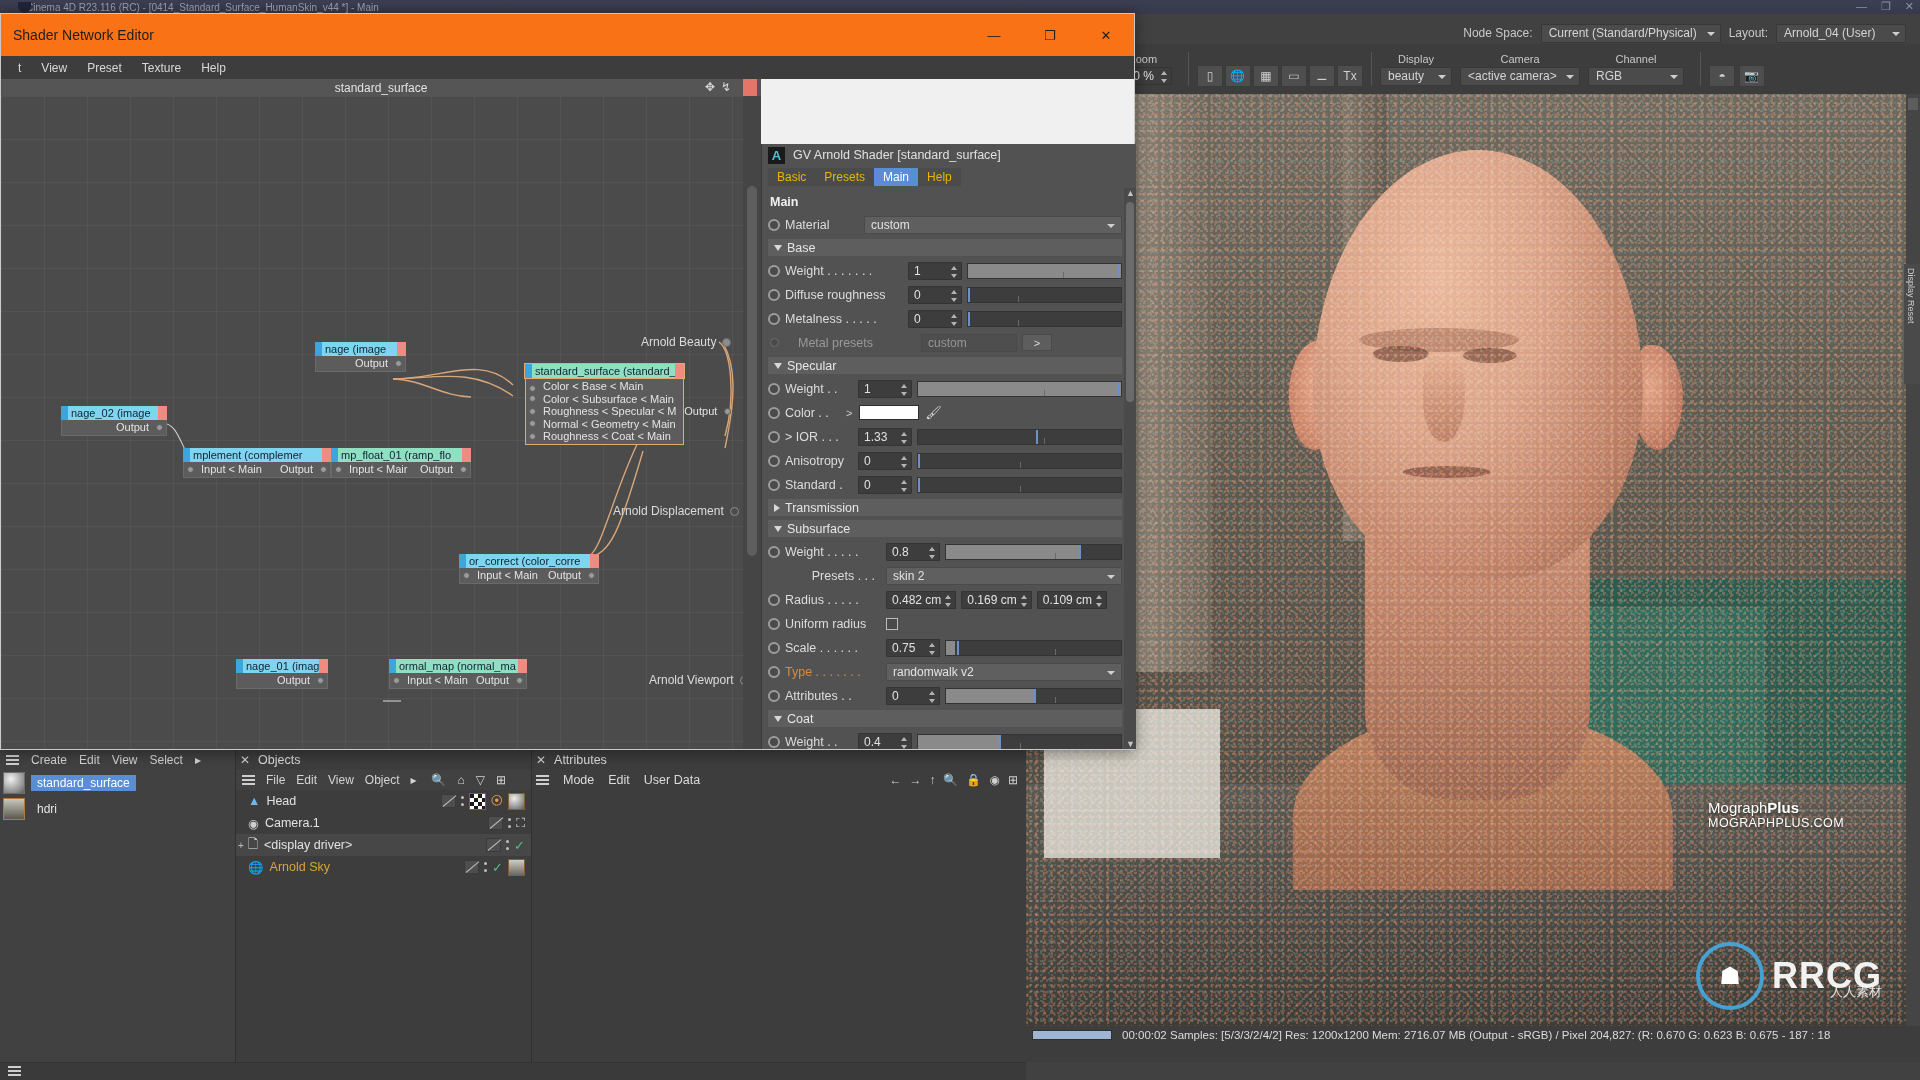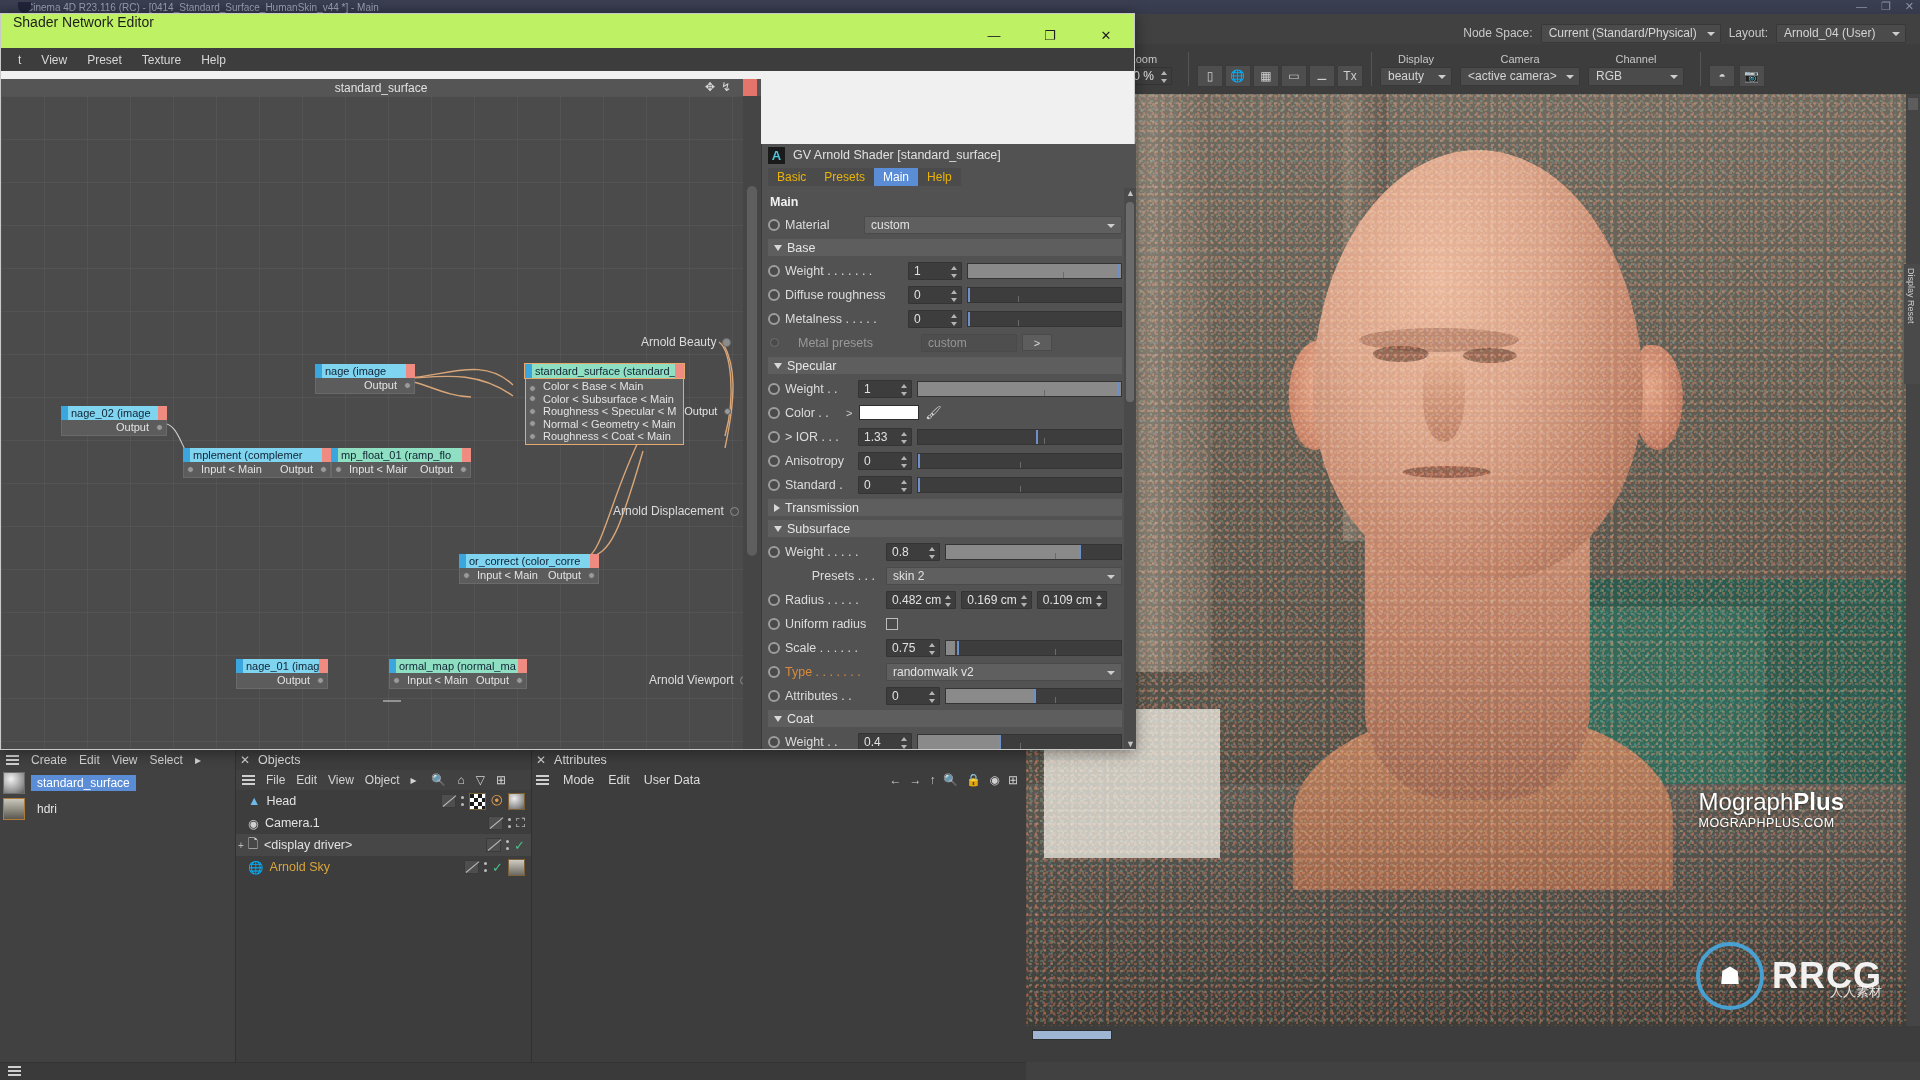--- a/index.html
+++ b/index.html
@@ -45,21 +45,21 @@
     border-top:4px solid #cfcfcf;
   }
 
   
   .sne {
     position:absolute; left:0px; top:13px; width:1135px; height:737px;
     background:#f0f0f0; border:1px solid #c9c9c9;
     box-shadow: 0 2px 14px rgba(0,0,0,.45);
   }
   .sne-title {
-    height:34px; background:#bef264; display:flex; align-items:flex-start;
+    height:42px; background:#f97316; display:flex; align-items:center;
     color:#1d1d1d; font-size:14px; padding-left:12px; position:relative;
   }
   .sne-winbtns { position:absolute; right:0; top:0; height:42px; display:flex; }
   .sne-winbtns div {
     width:56px; height:42px; display:flex; align-items:center; justify-content:center;
     color:#202020; font-size:13px;
   }
   .sne-menu {
     height:23px; background:#3d3d3d; display:flex; align-items:center;
     gap:2px; padding-left:8px; color:#d8d8d8; font-size:12px;
@@ -298,21 +298,21 @@
       radial-gradient(circle at 74% 86%, rgba(255,110,60,.32) 0 1.2px, transparent 1.4px),
       radial-gradient(circle at 92% 47%, rgba(60,120,190,.25) 0 1.2px, transparent 1.4px);
     background-size: 9px 9px, 11px 11px, 7px 7px, 13px 13px, 8px 8px, 10px 10px, 12px 12px, 6px 6px;
     mix-blend-mode: screen; opacity:.85;
   }
 
   .watermark-mp {
     position:absolute; right:62px; bottom:196px; text-align:left; color:#fff;
     text-shadow:0 1px 3px rgba(0,0,0,.6);
   }
-  .watermark-mp .l1 { font-size:24px; font-weight:300; }
+  .watermark-mp .l1 { font-size:15px; font-weight:300; }
   .watermark-mp .l1 b { font-weight:bold; }
   .watermark-mp .l2 { font-size:12.5px; letter-spacing:.4px; }
   .wm-rrcg {
     position:absolute; right:24px; bottom:16px; display:flex; align-items:center; gap:8px;
   }
   .wm-ring {
     width:68px;height:68px;border-radius:50%;
     border:4px solid rgba(70,170,225,.9);
     display:flex;align-items:center;justify-content:center; color:#fff; font-size:24px;
   }
@@ -489,20 +489,21 @@
 
       <div class="rv-vscroll">
         <div class="seg" style="top:4px;height:12px"></div>
         <div class="sidestrip">
           <span>Display Reset</span>
         </div>
       </div>
 
       <div class="rv-status">
         <div class="rv-progress"></div>
+        <span>00:00:02  Samples: [5/3/3/2/4/2]  Res: 1200x1200  Mem: 2716.07 MB  (Output - sRGB) / Pixel 204,827: (R: 0.670 G: 0.623 B: 0.675 - 187 : 18</span>
       </div>
       <div class="rv-bottom"></div>
     </div>
 
     <div class="bottom">
 
       <div class="mat-mgr">
         <div class="pan-menu">
           <span class="hamb">
               <i></i>
@@ -692,21 +693,21 @@
               <div class="node-row">
                 <span></span>
                 <span style="display:flex;align-items:center;gap:3px">
                     <span class="lbl">Output</span>
                     <span class="port"></span>
                   </span>
               </div>
             </div>
           </div>
 
-          <div class="node" style="left:314px;top:268px;width:100px">
+          <div class="node" style="left:314px;top:246px;width:91px">
             <div class="node-head img">nage (image</div>
             <div class="node-body">
               <div class="node-row">
                 <span></span>
                 <span style="display:flex;align-items:center;gap:3px">
                     <span class="lbl">Output</span>
                     <span class="port"></span>
                   </span>
               </div>
             </div>

